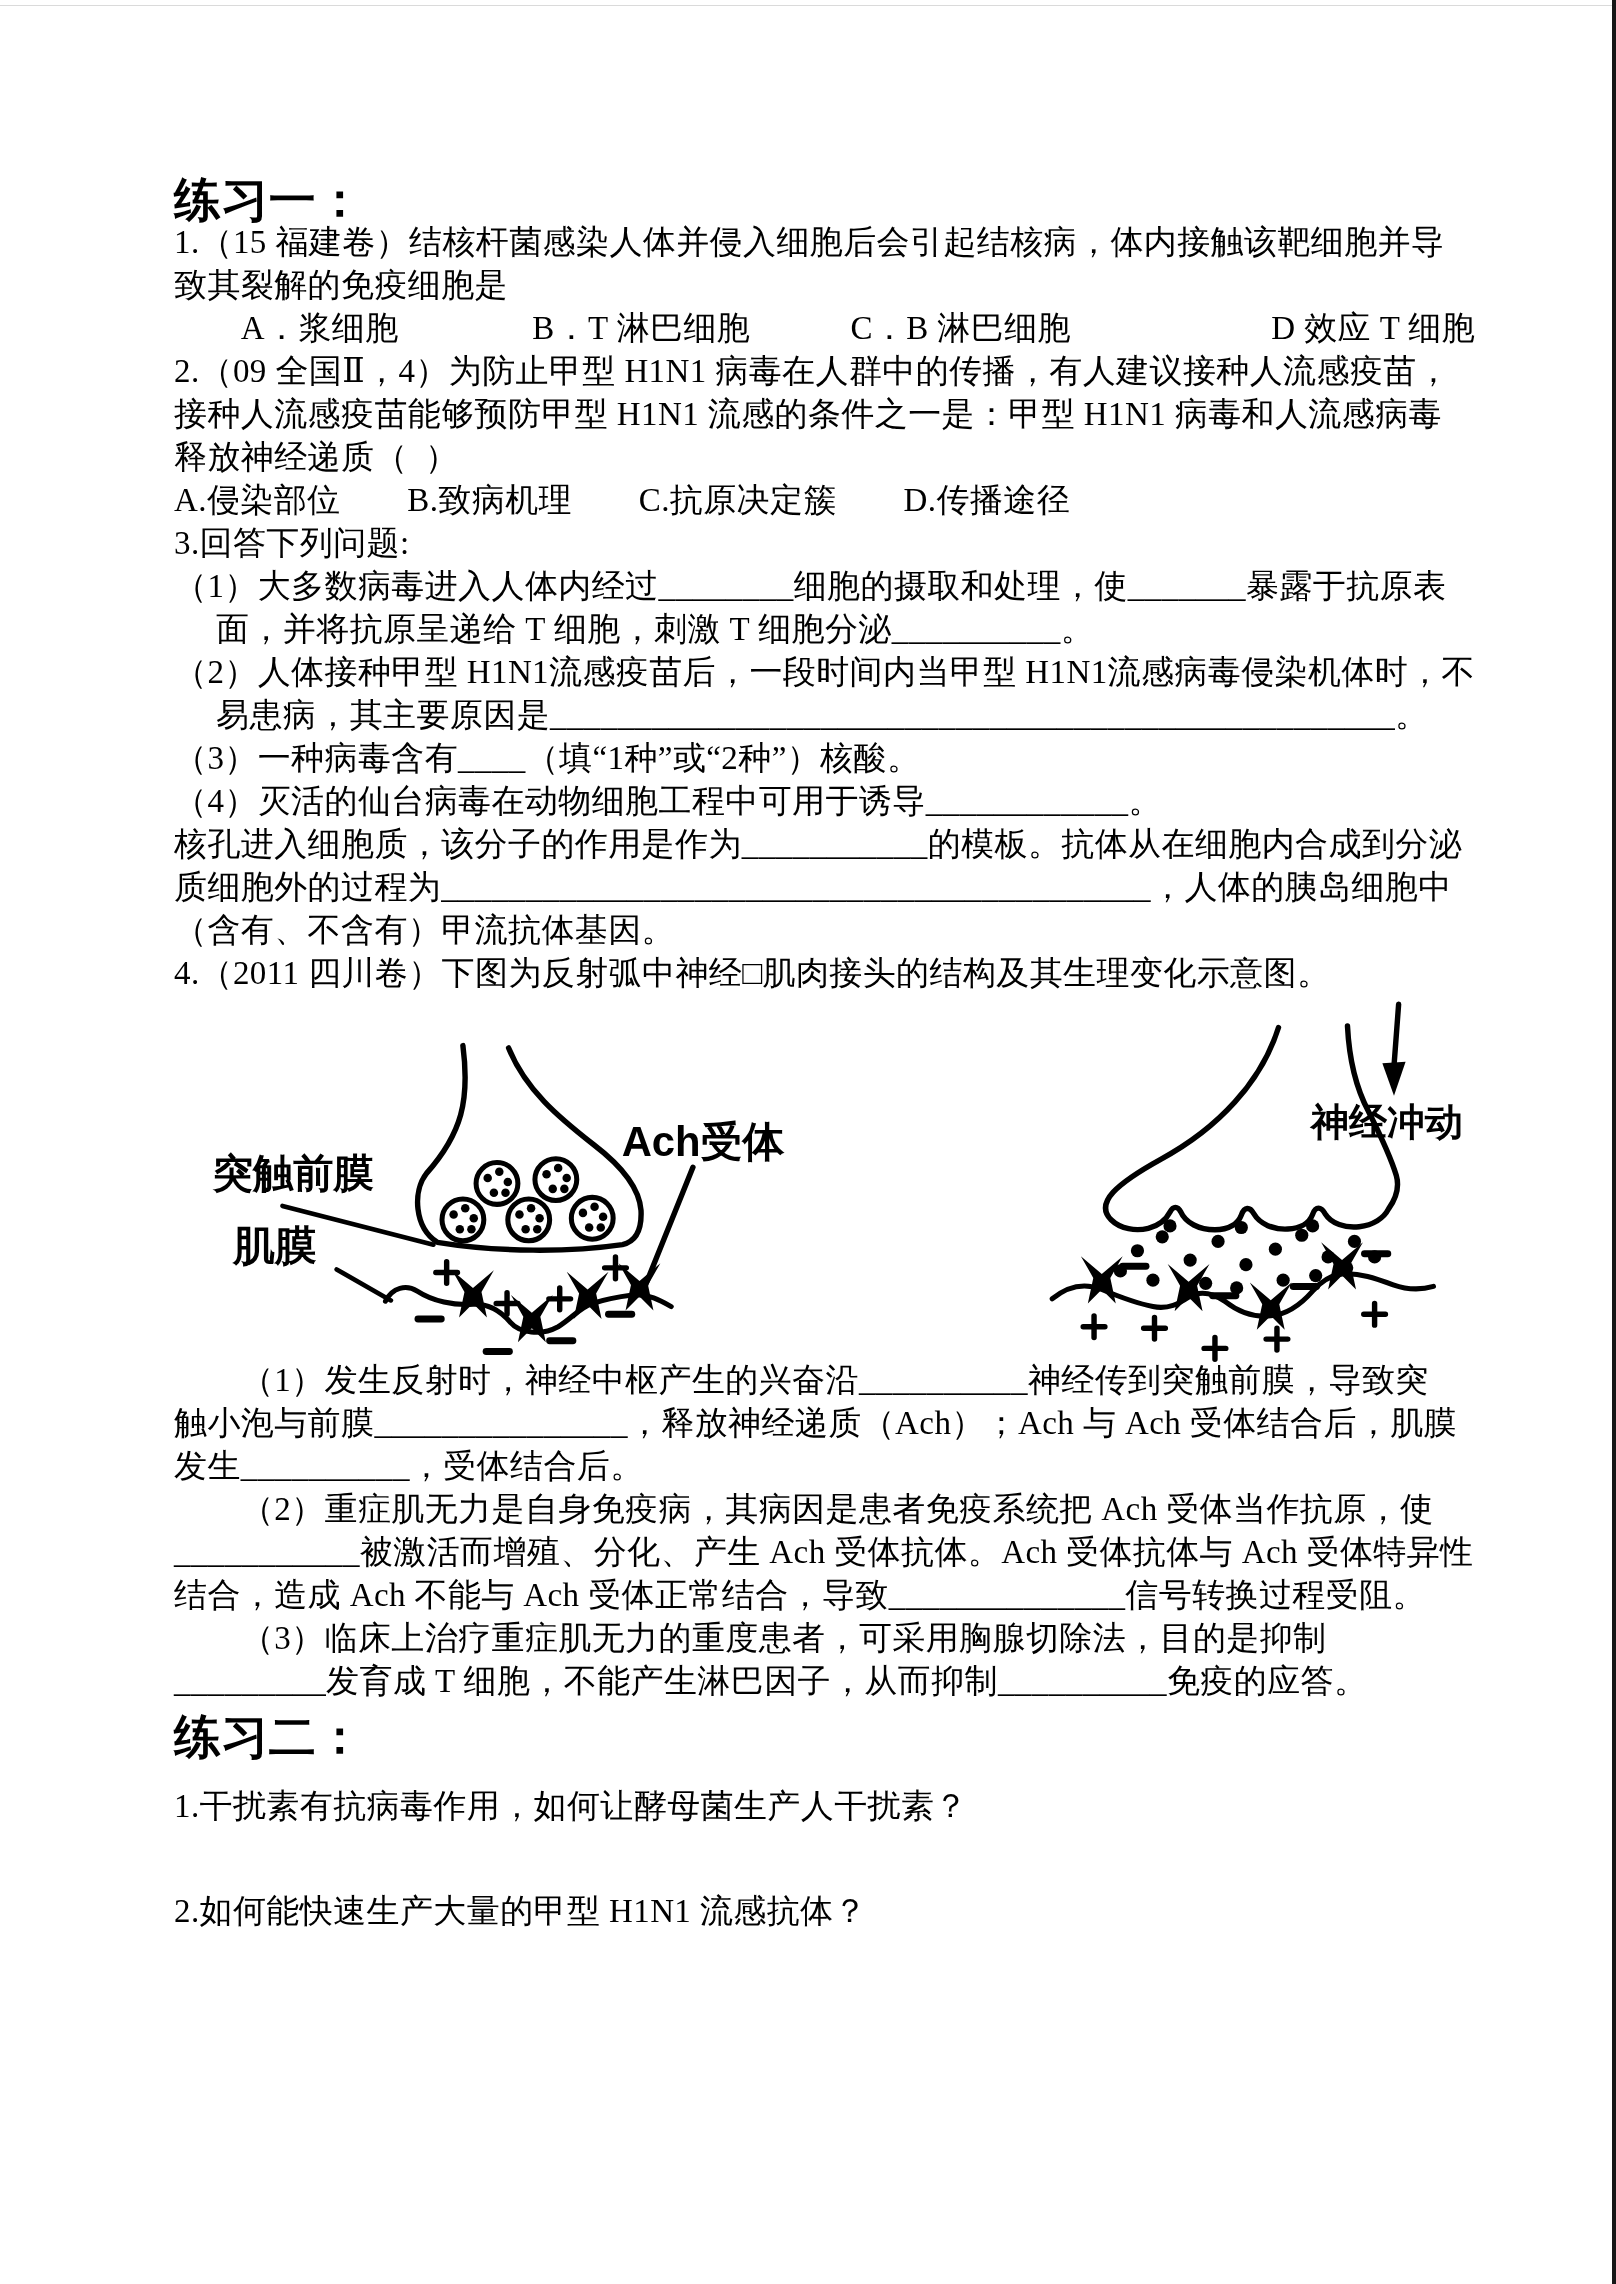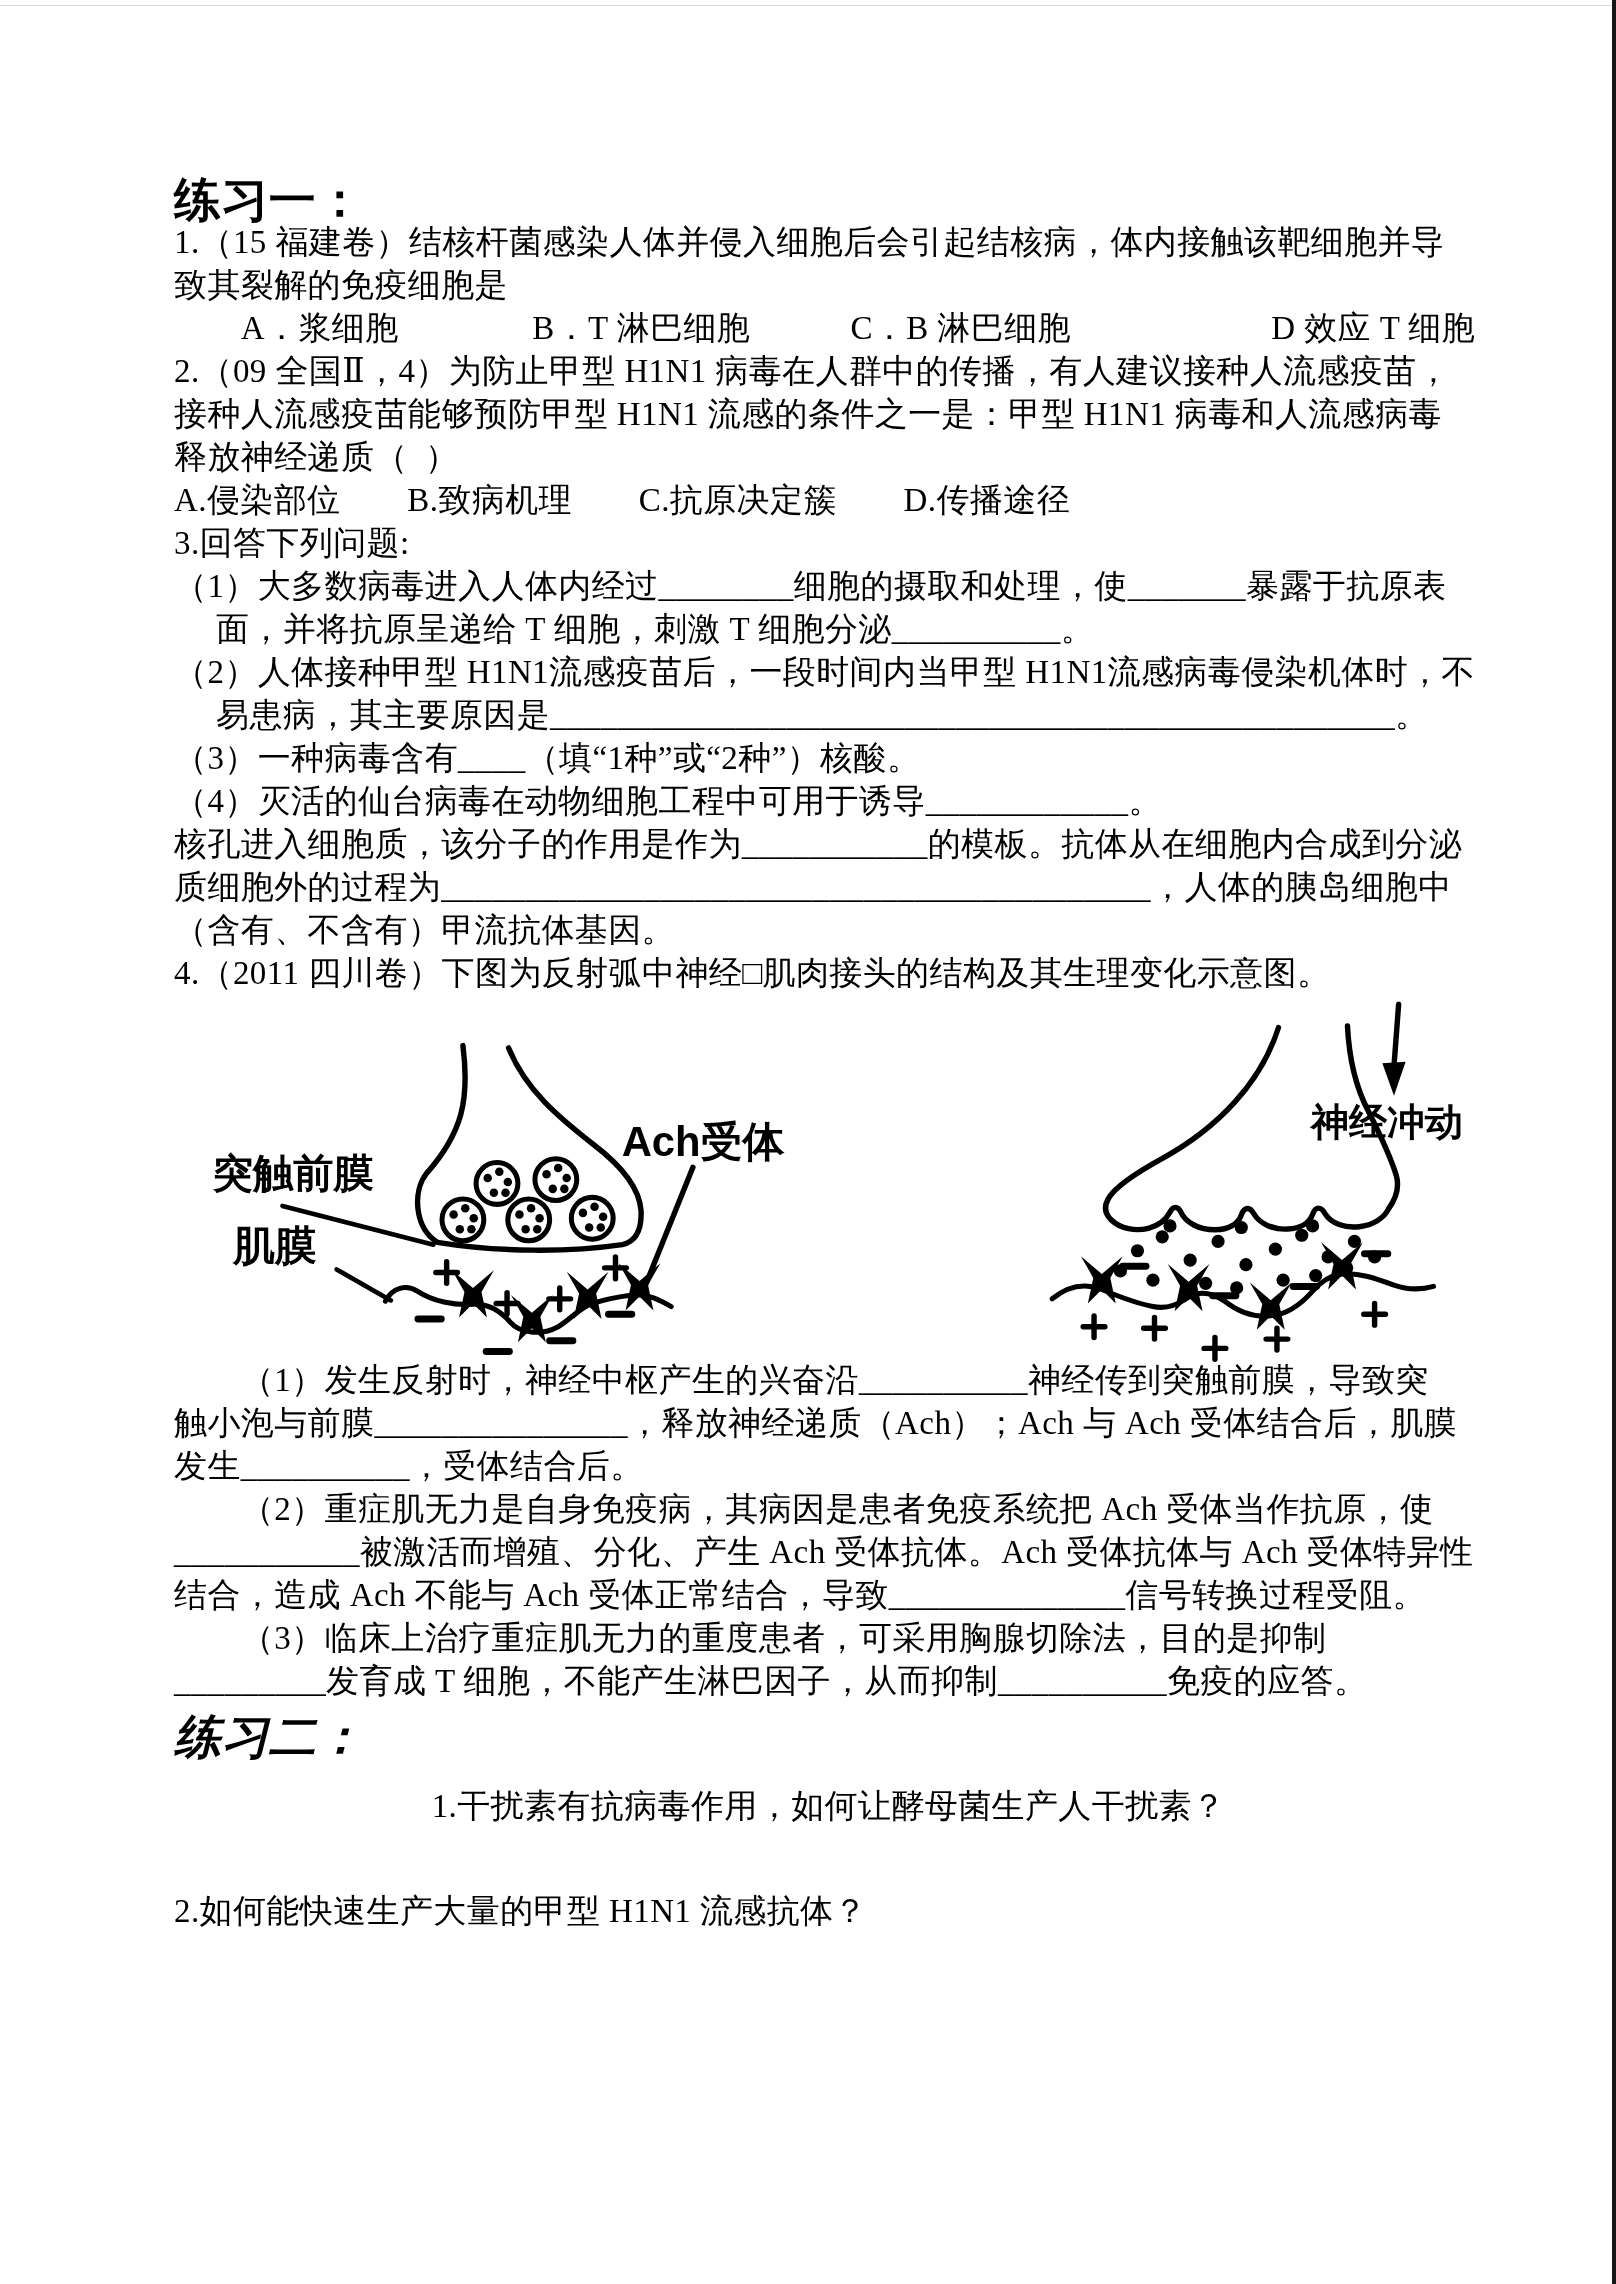--- a/index.html
+++ b/index.html
@@ -12,22 +12,22 @@
     color:#000;
   }
   .top-edge{position:absolute;top:4.6px;left:0;width:100%;height:1.5px;background:#dadada;}
   .right-edge{position:absolute;right:0;top:0;width:3.9px;height:100%;background:#161616;}
   .doc{position:absolute;left:174px;top:178px;width:1309px;}
   .ln{
     font-size:33px;line-height:43px;height:43px;
     white-space:pre;letter-spacing:0.4px;
   }
   .ttl{font-weight:700;font-size:47px;font-family:"Liberation Sans","DejaVu Sans",sans-serif;}
-  .mt15{margin-top:11.6px;font-style:italic;}
-  .mt35{margin-top:27px;text-align:center;}
+  .mt15{margin-top:11.6px;}
+  .mt35{margin-top:27px;}
   .mt115{margin-top:62px;}
   .diagram{position:relative;height:364px;}
   .dsvg{position:absolute;}
   .dlabel{
     font-family:"Liberation Sans","DejaVu Sans",sans-serif;
     font-weight:700;fill:#000;
   }
   .f52{font-size:52px;} .f54{font-size:54px;} .f48{font-size:49px;}
   .stroke{fill:none;stroke:#000;stroke-linecap:round;stroke-linejoin:round;}
 </style>

